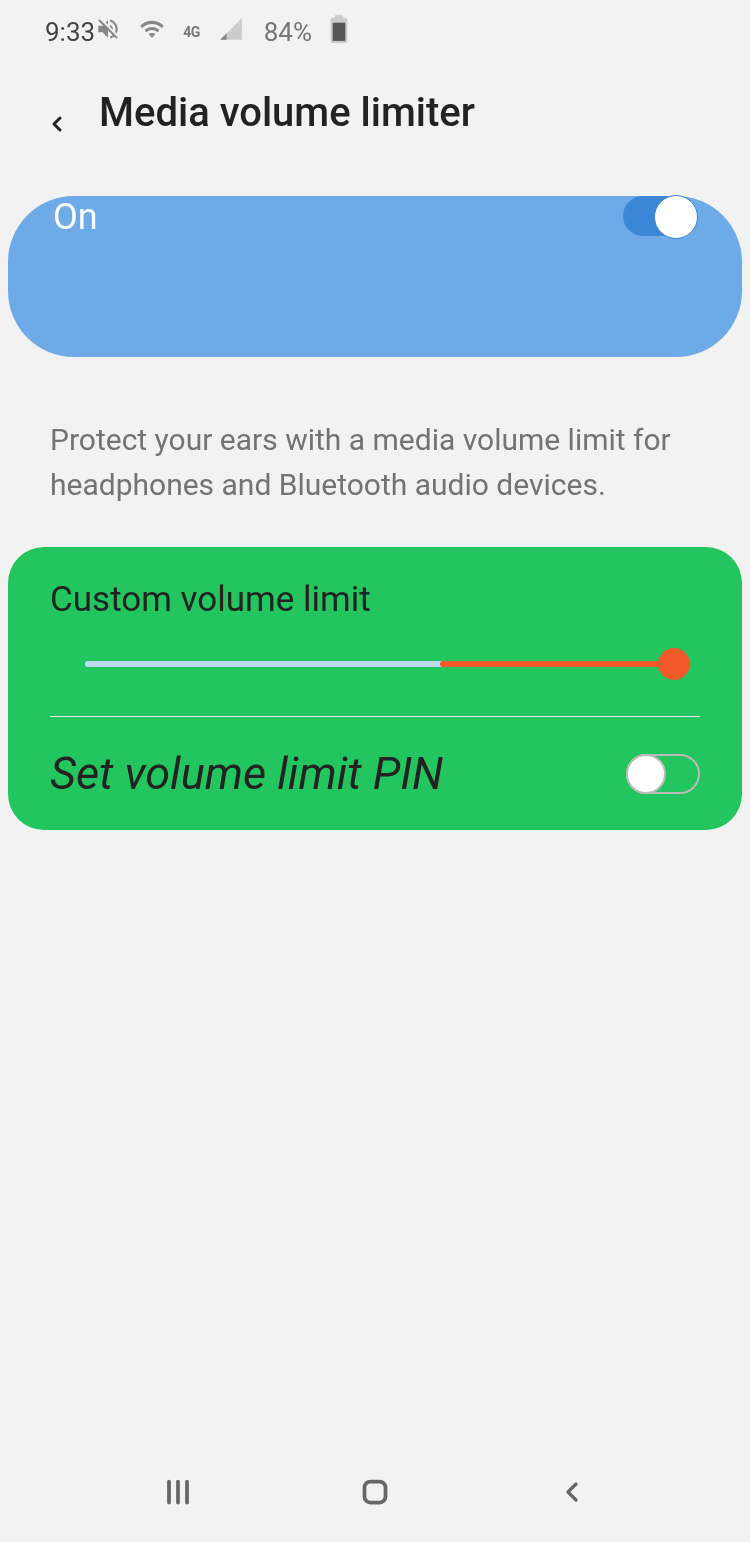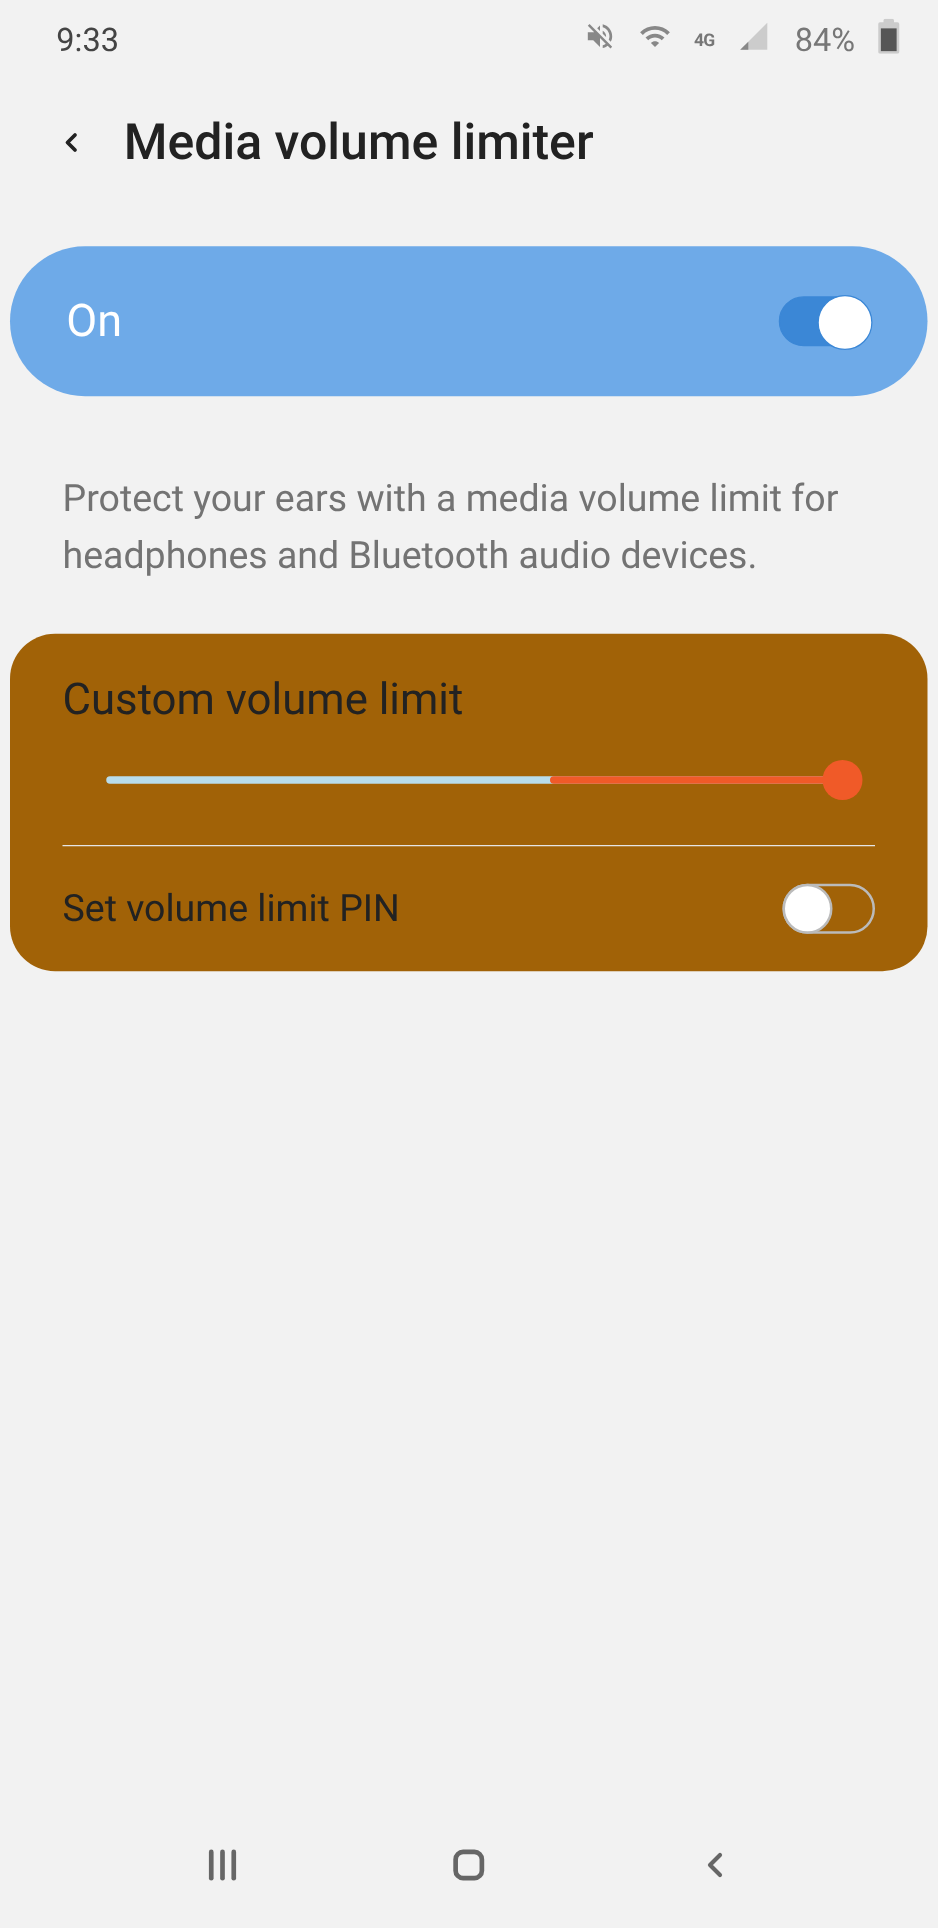--- a/index.html
+++ b/index.html
@@ -10,64 +10,63 @@
     }
     body {
       width: 750px;
       height: 1542px;
       background: #f2f2f2;
       position: relative;
       overflow: hidden;
     }
     .status-bar {
       display: flex;
-      justify-content: space-between;
       align-items: center;
       padding: 15px 30px 10px 45px;
       font-size: 26px;
       color: #444;
     }
     .status-right {
       display: flex;
       align-items: center;
       gap: 18px;
     }
     .status-right svg, .status-right span {
       color: #777;
     }
     .battery-pct {
       font-size: 26px;
       color: #444;
       margin-left: 2px;
     }
     .header {
       display: flex;
-      align-items: center;
+      align-items: flex-end;
       padding: 30px 30px 30px 45px;
       gap: 30px;
     }
     .back-arrow {
       width: 24px;
       height: 24px;
       display: flex;
       align-items: center;
       justify-content: center;
     }
     .page-title {
       font-size: 40px;
       font-weight: 500;
       color: #222;
     }
     .master-toggle {
       margin: 30px 8px 0 8px;
       background: #6eaae8;
       border-radius: 66px;
-      height: 120px;
-      display: flex;
-      align-items: center;
+      height: 161px;
+      display: flex;
+      align-items: flex-start;
       justify-content: space-between;
       padding: 0 45px;
     }
     .master-toggle-label {
       font-size: 36px;
       color: #fff;
       font-weight: 400;
     }
     .toggle-on {
       width: 74px;
@@ -90,21 +89,21 @@
     }
     .description {
       padding: 40px 50px 30px 50px;
       font-size: 30px;
       color: #737373;
       line-height: 1.5;
       margin-top: 20px;
     }
     .card {
       margin: 10px 8px 0 8px;
-      background: #a16207;
+      background: #22c55e;
       border-radius: 36px;
       overflow: hidden;
     }
     .card-section {
       padding: 32px 42px;
     }
     .section-title {
       font-size: 35px;
       color: #222;
       font-weight: 400;
@@ -150,22 +149,23 @@
       background: #e5e5e5;
       margin: 0 42px;
     }
     .pin-row {
       display: flex;
       align-items: center;
       justify-content: space-between;
       padding: 30px 42px;
     }
     .pin-label {
-      font-size: 30px;
+      font-size: 45px;
       color: #222;
+      font-style: italic;
     }
     .toggle-off {
       width: 74px;
       height: 40px;
       background: transparent;
       border: 2px solid #bbb;
       border-radius: 20px;
       position: relative;
     }
     .toggle-off::after {

